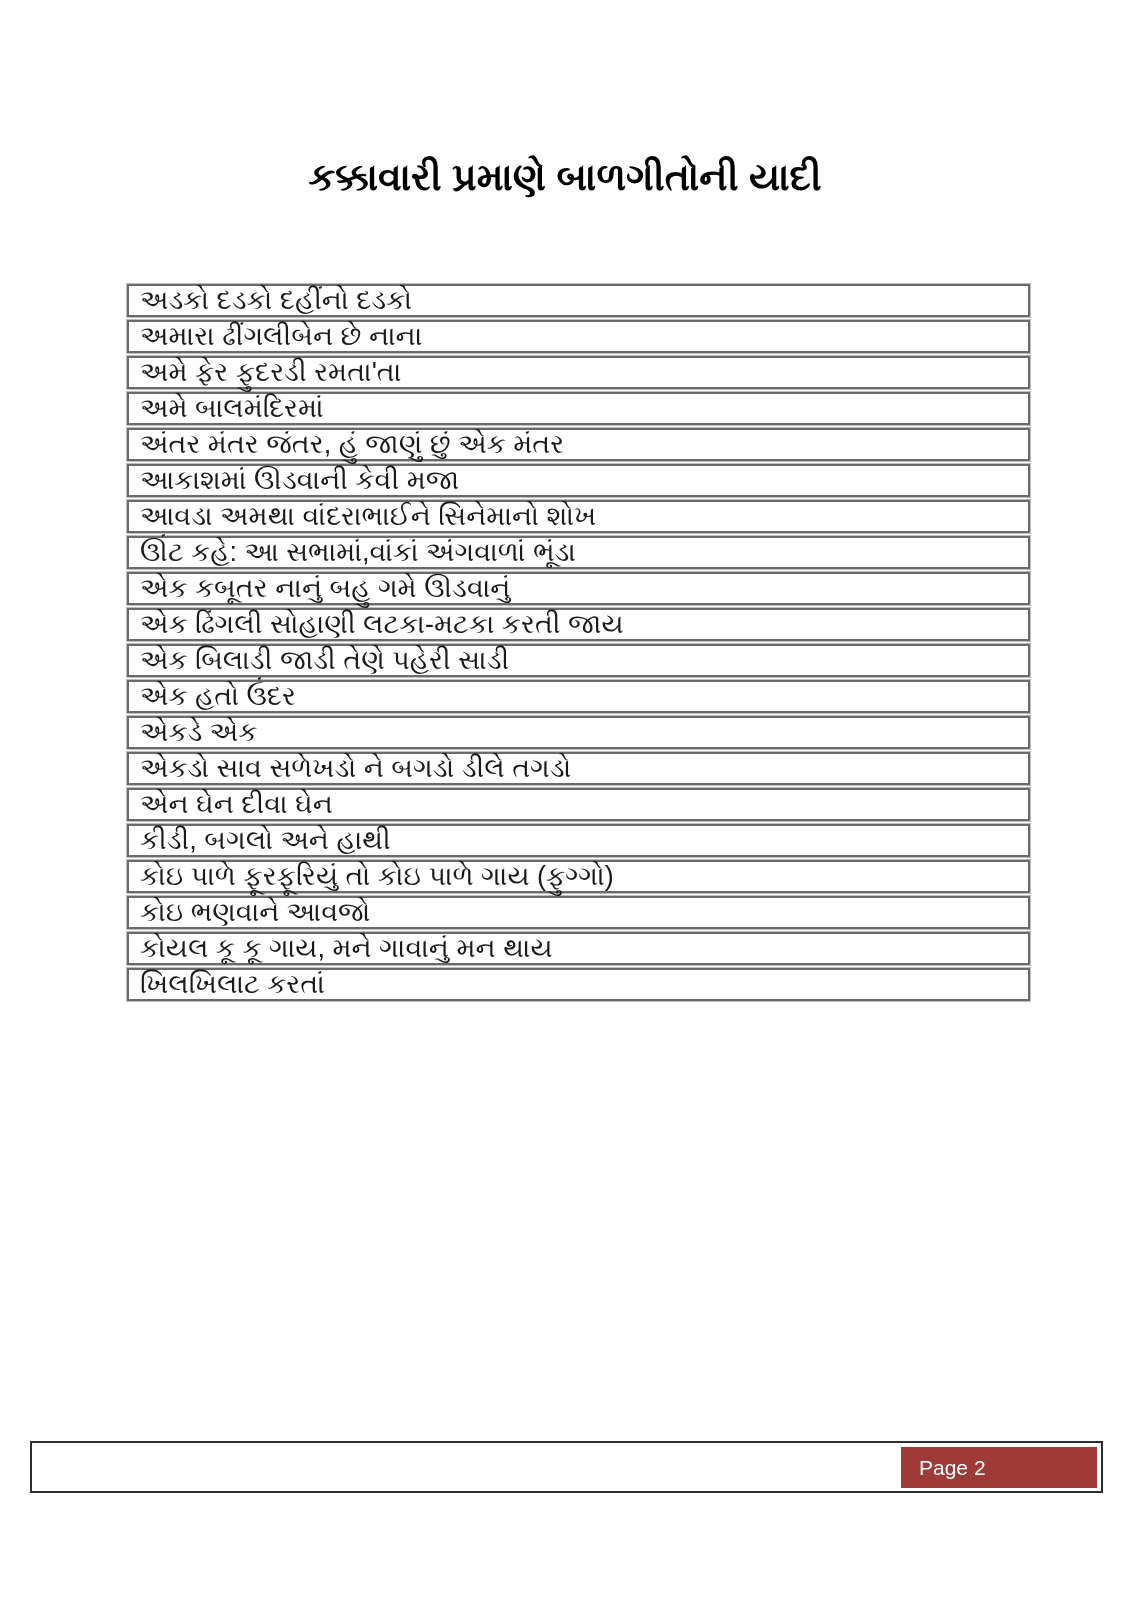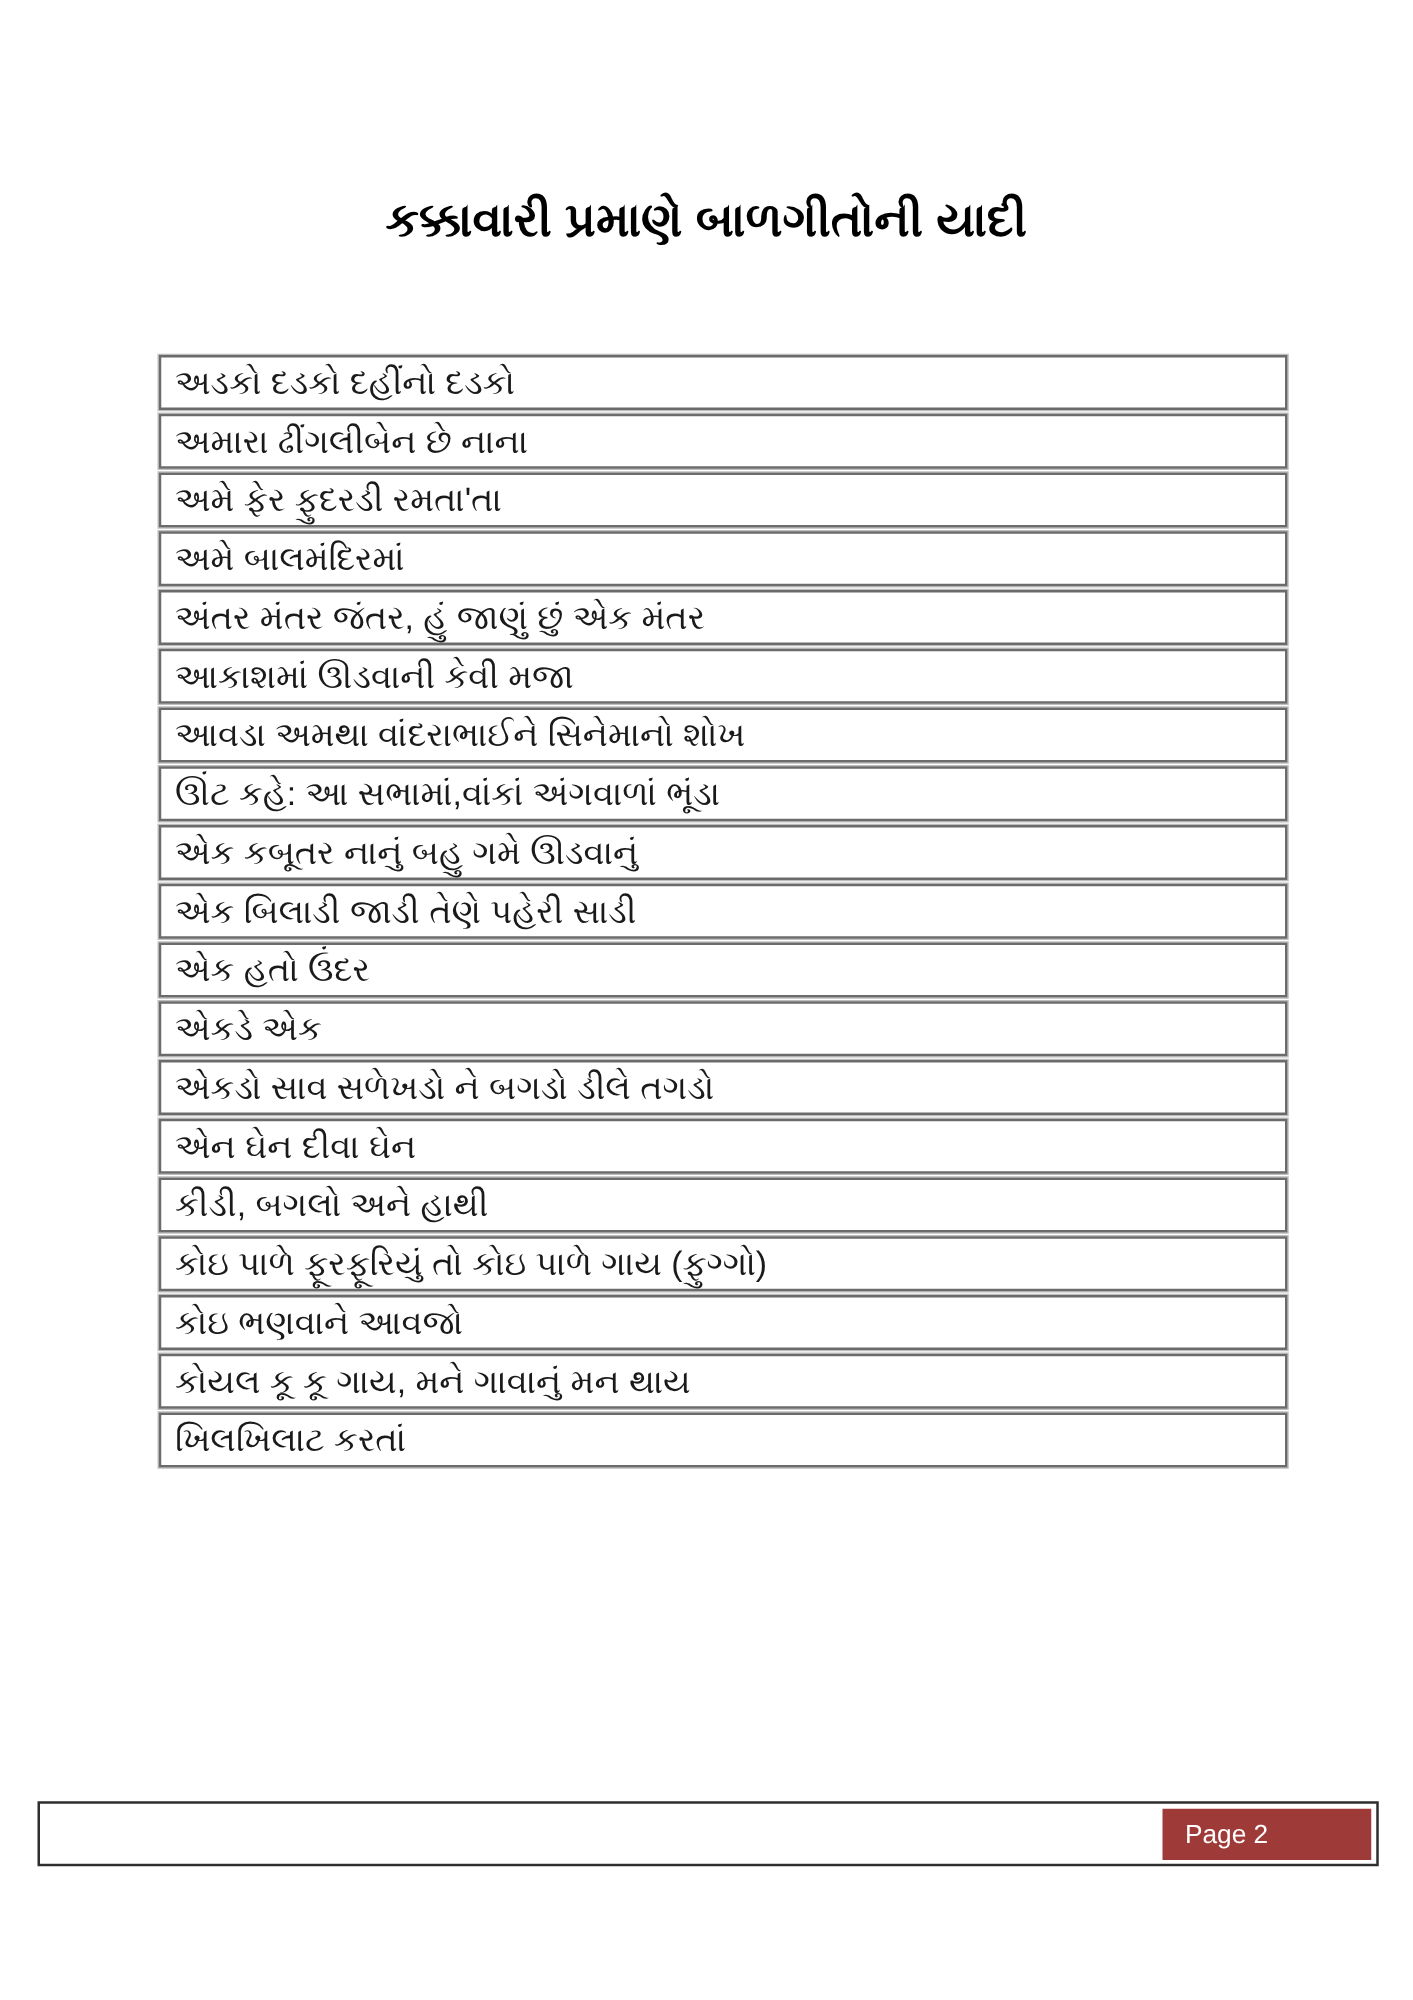--- a/index.html
+++ b/index.html
@@ -26,21 +26,21 @@
     line-height: 1.2;
   }
   .song-table {
     position: absolute;
     left: 127px;
     top: 284px;
     width: 903px;
   }
   .song-row {
     box-sizing: border-box;
-    height: 44px;
+    height: 33px;
     border: 2px solid #6b6b6b;
     box-shadow: 0 0 0 1px #bdbdbd;
     margin-bottom: 3px;
     background: #ffffff;
     display: flex;
     align-items: center;
     padding-left: 11px;
   }
   .song-text {
     font-size: 27px;
@@ -55,21 +55,21 @@
     width: 1073px;
     height: 52px;
     box-sizing: border-box;
     border: 2px solid #2e2e2e;
     background: #ffffff;
   }
   .page-number-box {
     position: absolute;
     top: 4px;
     right: 4px;
-    width: 167px;
+    width: 196px;
     height: 41px;
     display: flex;
     align-items: center;
     padding-left: 18px;
     box-sizing: border-box;
     color: #ffffff;
     font-size: 21px;
     font-weight: 400;
   }
 </style>
@@ -109,20 +109,23 @@
     </div>
 
     <div class="song-row">
       <span class="song-text">ઊંટ કહે: આ સભામાં,વાંકાં અંગવાળાં ભૂંડા</span>
     </div>
 
     <div class="song-row">
       <span class="song-text">એક કબૂતર નાનું બહુ ગમે ઊડવાનું</span>
     </div>
 
+    <div class="song-row">
+      <span class="song-text">એક ઢિંગલી સોહાણી લટકા-મટકા કરતી જાય</span>
+    </div>
 
     <div class="song-row">
       <span class="song-text">એક બિલાડી જાડી તેણે પહેરી સાડી</span>
     </div>
 
     <div class="song-row">
       <span class="song-text">એક હતો ઉંદર</span>
     </div>
 
     <div class="song-row">

